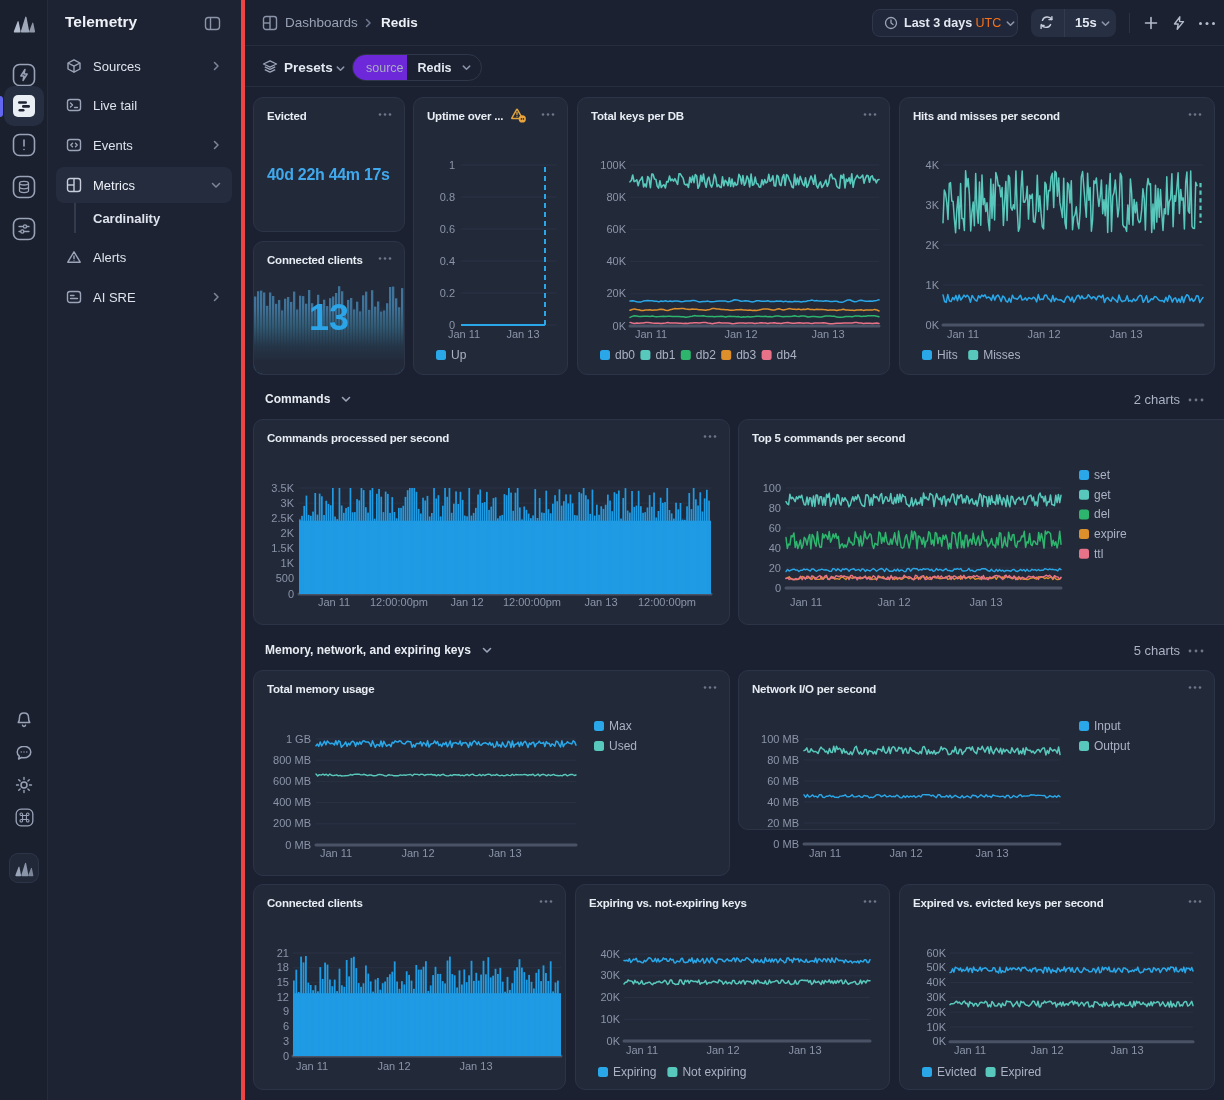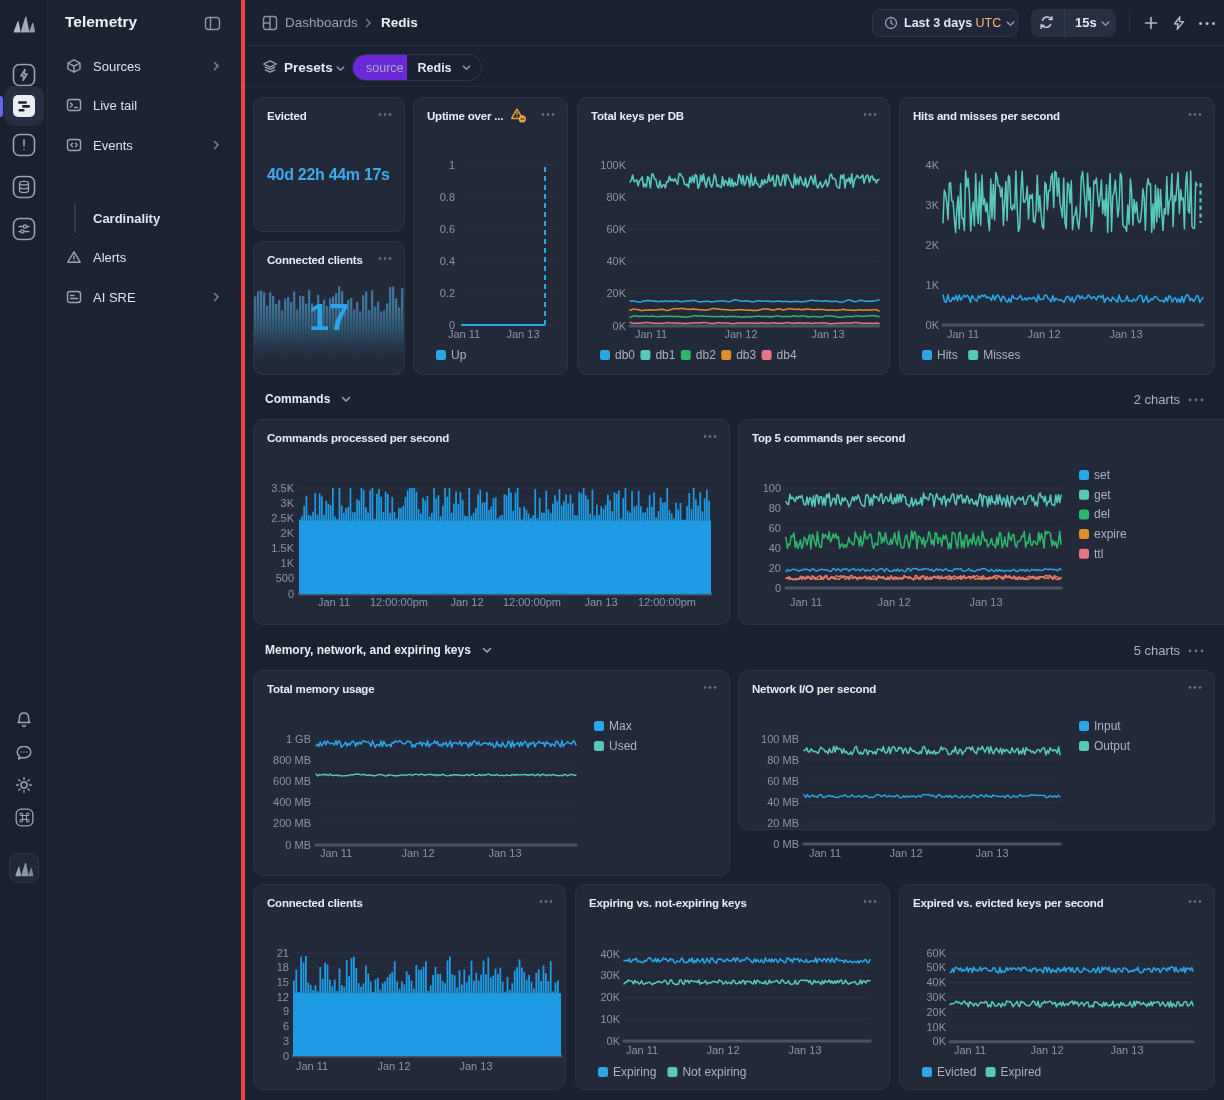--- a/index.html
+++ b/index.html
@@ -142,20 +142,31 @@
       <rect x="1.5" y="2.5" width="13" height="11" rx="2.5"></rect>
       <path d="M6.5 6.2 L4.8 8 L6.5 9.8" stroke-linecap="round" stroke-linejoin="round"></path>
       <path d="M9.5 6.2 L11.2 8 L9.5 9.8" stroke-linecap="round" stroke-linejoin="round"></path>
     </svg>
     Events
     <svg class="chev" viewBox="0 0 12 12" fill="none" stroke="currentColor" stroke-width="1.5">
         <path d="M4.5 2.5 L8 6 L4.5 9.5" stroke-linecap="round" stroke-linejoin="round"></path>
       </svg>
   </div>
 
+  <div class="navrow" style="top:167px;background:#242c3e;border-radius:8px;color:#eef1f7">
+    <svg class="nicon" style="color:#c7cdda" viewBox="0 0 16 16" fill="none" stroke="currentColor" stroke-width="1.4">
+      <rect x="1.5" y="1.5" width="13" height="13" rx="2.5"></rect>
+      <path d="M8 1.5 V14.5"></path>
+      <path d="M1.5 8 H8"></path>
+    </svg>
+    Metrics
+    <svg class="chev" viewBox="0 0 12 12" fill="none" stroke="currentColor" stroke-width="1.5">
+        <path d="M2.5 4.5 L6 8 L9.5 4.5" stroke-linecap="round" stroke-linejoin="round"></path>
+      </svg>
+  </div>
 
   <div style="position:absolute;left:26px;top:203px;width:1.5px;height:30px;background:#323a4d"></div>
   <div style="position:absolute;left:45px;top:211px;font-size:13px;font-weight:700;color:#dde2ec">Cardinality</div>
 
   <div class="navrow" style="top:239px">
     <svg class="nicon" viewBox="0 0 16 16" fill="none" stroke="currentColor" stroke-width="1.4">
       <path d="M8 2.8 L14.2 13.2 H1.8 Z" stroke-linejoin="round"></path>
       <path d="M8 7 V9.7" stroke-linecap="round"></path>
       <circle cx="8" cy="11.6" r="0.5" fill="currentColor" stroke="none"></circle>
     </svg>
@@ -187,21 +198,21 @@
     <svg style="position:absolute;left:117px;top:17px;color:#6f7890" width="12" height="12" viewBox="0 0 12 12" fill="none" stroke="currentColor" stroke-width="1.5">
         <path d="M4.5 2.5 L8 6 L4.5 9.5" stroke-linecap="round" stroke-linejoin="round"></path>
       </svg>
     <div style="position:absolute;left:136px;top:15px;font-size:13.5px;font-weight:600;color:#eef1f7">Redis</div>
 
     <div style="position:absolute;left:627px;top:9px;width:146px;height:28px;border:1px solid #2f374a;border-radius:8px;background:#20273a"></div>
     <svg style="position:absolute;left:639px;top:16px;color:#9ba4b8" width="14" height="14" viewBox="0 0 14 14" fill="none" stroke="currentColor" stroke-width="1.3">
       <circle cx="7" cy="7" r="5.5"></circle>
         <path d="M7 4 V7 L9 8.5" stroke-linecap="round"></path>
     </svg>
-    <div style="position:absolute;left:659px;top:16px;font-size:12.5px;font-weight:600;color:#e3e8f1">Last 3 days <span style="color:#fdba74;font-weight:400">UTC</span></div>
+    <div style="position:absolute;left:659px;top:16px;font-size:12.5px;font-weight:600;color:#e3e8f1">Last 3 days <span style="color:#f97316;font-weight:400">UTC</span></div>
     <svg style="position:absolute;left:760px;top:18px;color:#8b94a8" width="11" height="11" viewBox="0 0 12 12" fill="none" stroke="currentColor" stroke-width="1.6">
         <path d="M2.5 4.5 L6 8 L9.5 4.5" stroke-linecap="round" stroke-linejoin="round"></path>
       </svg>
 
     <div style="position:absolute;left:786px;top:9px;width:85px;height:28px;border-radius:8px;background:#272f42"></div>
     <svg style="position:absolute;left:794px;top:15px;color:#c7cdda" width="15" height="15" viewBox="0 0 15 15" fill="none" stroke="currentColor" stroke-width="1.4">
       <path d="M12.8 4.5 A5.3 5.3 0 0 0 3.4 5.4" stroke-linecap="round"></path>
       <path d="M2.2 9.5 A5.3 5.3 0 0 0 11.6 9.6" stroke-linecap="round"></path>
       <path d="M12.9 1.6 L12.9 4.6 L9.9 4.6" stroke-linecap="round" stroke-linejoin="round"></path>
       <path d="M2.1 13.4 L2.1 10.4 L5.1 10.4" stroke-linecap="round" stroke-linejoin="round"></path>
@@ -311,21 +322,21 @@
           <rect x="144" y="23.3" width="2.3" height="68.7" fill="#40739a"></rect>
           <rect x="147" y="4.1" width="2.3" height="87.9" fill="#40739a"></rect>
         </svg>
       <div style="position:absolute;left:0;top:42px;width:150px;height:92px;background:linear-gradient(180deg,rgba(34,42,58,0) 24%,rgba(42,77,97,0.68) 46%,rgba(36,52,70,0.98) 68%,#222a3a 84%)"></div>
       <div class="ctitle">Connected clients</div>
       <svg class="cdots" width="14" height="5" viewBox="0 0 14 5">
           <circle cx="2" cy="2.5" r="1.3" fill="#6e7789"></circle>
           <circle cx="7" cy="2.5" r="1.3" fill="#6e7789"></circle>
           <circle cx="12" cy="2.5" r="1.3" fill="#6e7789"></circle>
         </svg>
-      <div style="position:absolute;left:0;top:55px;width:150px;text-align:center;font-size:36px;font-weight:700;color:#2ba4e8">17</div>
+      <div style="position:absolute;left:0;top:55px;width:150px;text-align:center;font-size:36px;font-weight:700;color:#2ba4e8">13</div>
     </div>
 
     <div class="card" style="left:168px;top:10px;width:155px;height:278px">
       <div class="ctitle">Uptime over ...</div>
       <svg style="position:absolute;left:95px;top:8px" width="19" height="19" viewBox="0 0 19 19">
         <path d="M7.6 3.6 Q8 2.9 8.4 3.6 L13.1 11.8 Q13.5 12.5 12.7 12.5 H3.3 Q2.5 12.5 2.9 11.8 Z" fill="none" stroke="#e2a43b" stroke-width="1.5" stroke-linejoin="round"></path>
         <path d="M8 6.4 V8.8" stroke="#e2a43b" stroke-width="1.3" stroke-linecap="round"></path>
         <circle cx="8" cy="10.6" r="0.65" fill="#e2a43b"></circle>
         <circle cx="13.3" cy="12.9" r="3.6" fill="#e8a33d"></circle>
         <rect x="11.7" y="12" width="1.4" height="1.8" rx="0.5" fill="#433008"></rect>

